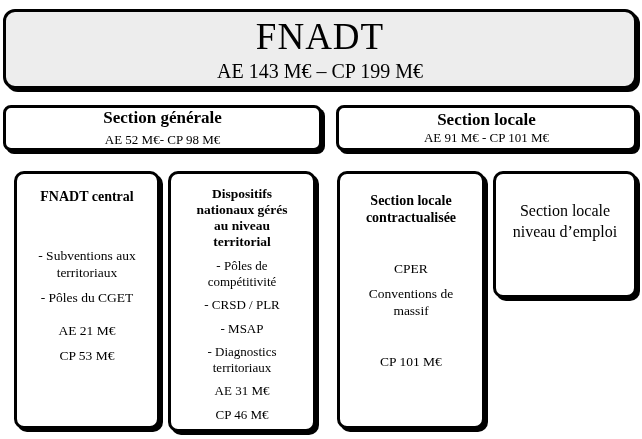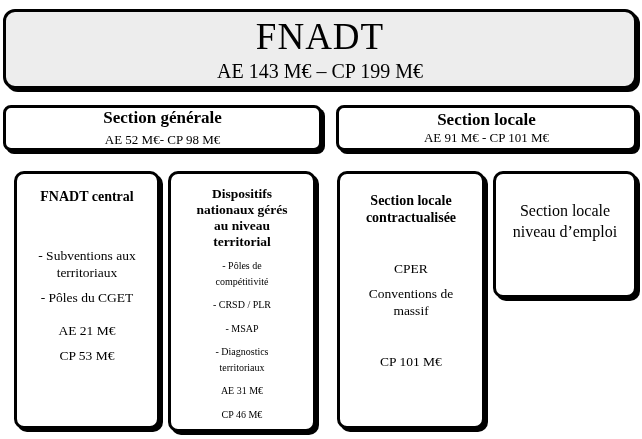--- a/index.html
+++ b/index.html
@@ -132,21 +132,21 @@
   .card-gap-sm { height: 8px; }
   .card-gap-md { height: 16px; }
   .card-gap-lg { height: 26px; }
 
   .pad-a { padding: 14px 6px 0 6px; }
   .pad-b { padding: 12px 4px 0 4px; }
   .pad-c { padding: 18px 6px 0 6px; }
   .pad-d { padding: 26px 8px 0 8px; }
 
   #dispositifs-box .card-title { font-size: 13.5px; line-height: 16px; }
-  #dispositifs-box .card-body { font-size: 10px; line-height: 15.5px; }
+  #dispositifs-box .card-body { font-size: 13px; line-height: 15.5px; }
   #section-locale-libre-box .card-title { font-weight: normal; font-size: 16px; line-height: 21px; }
 </style>
 </head>
 <body>
 
 <div class="diagram">
 
   <div class="box" id="header-box">
     <div class="header-title">FNADT</div>
     <div class="header-sub">AE 143 M€ – CP 199 M€</div>

